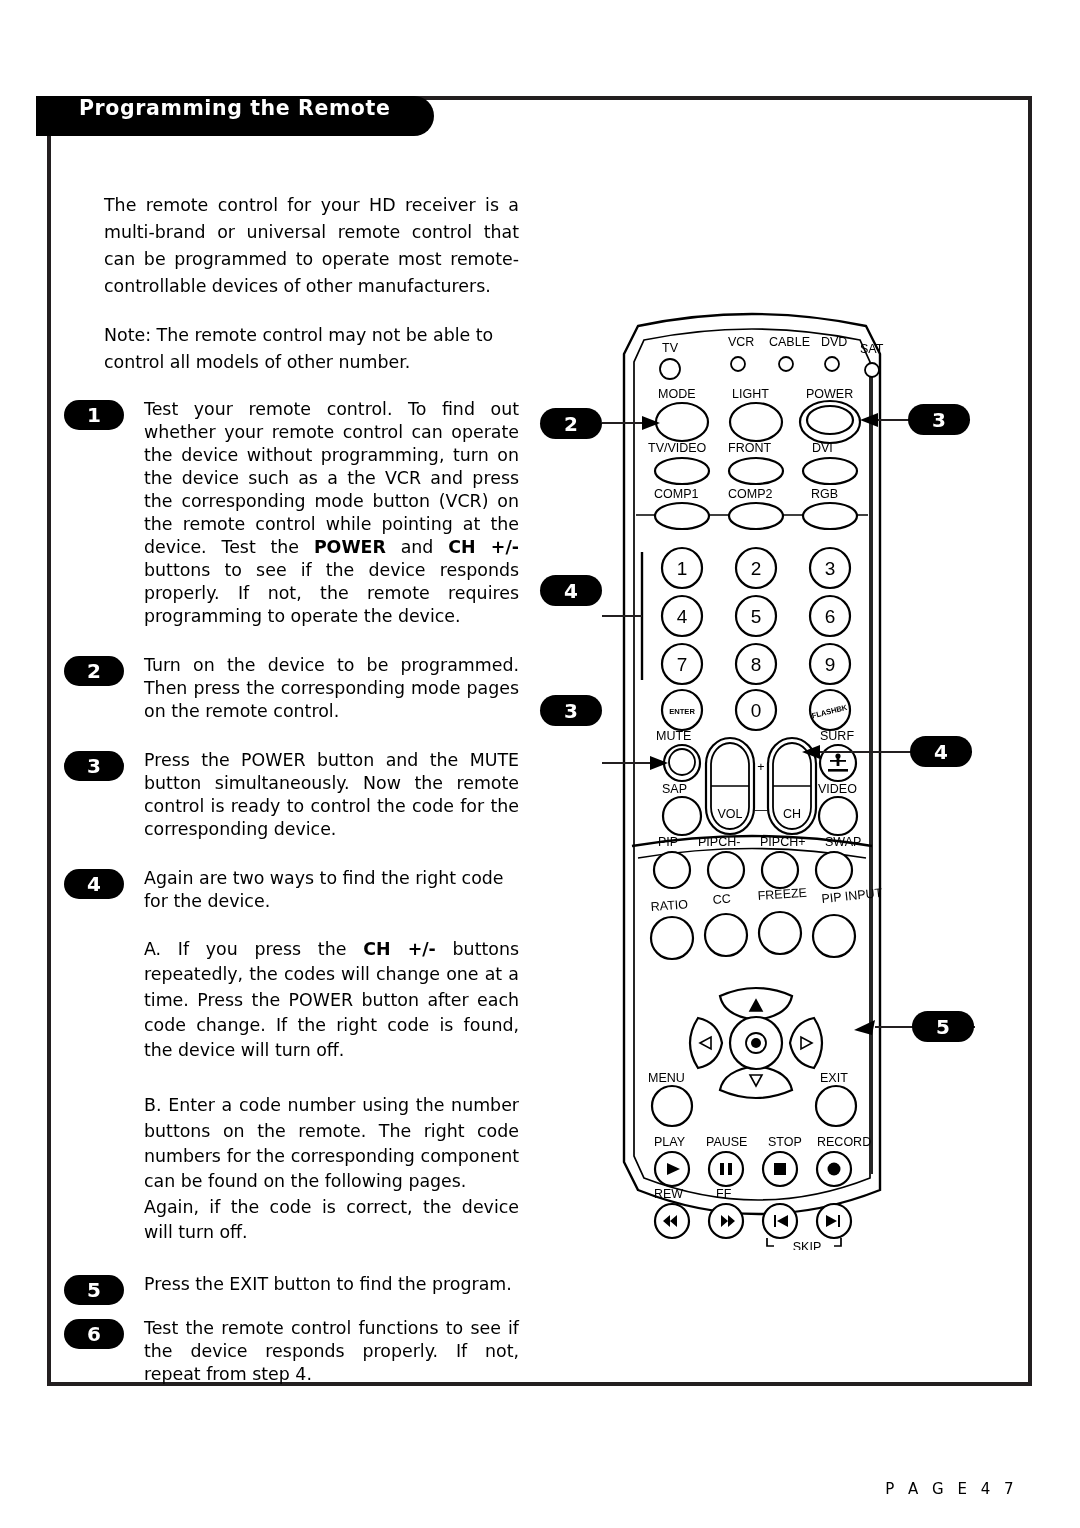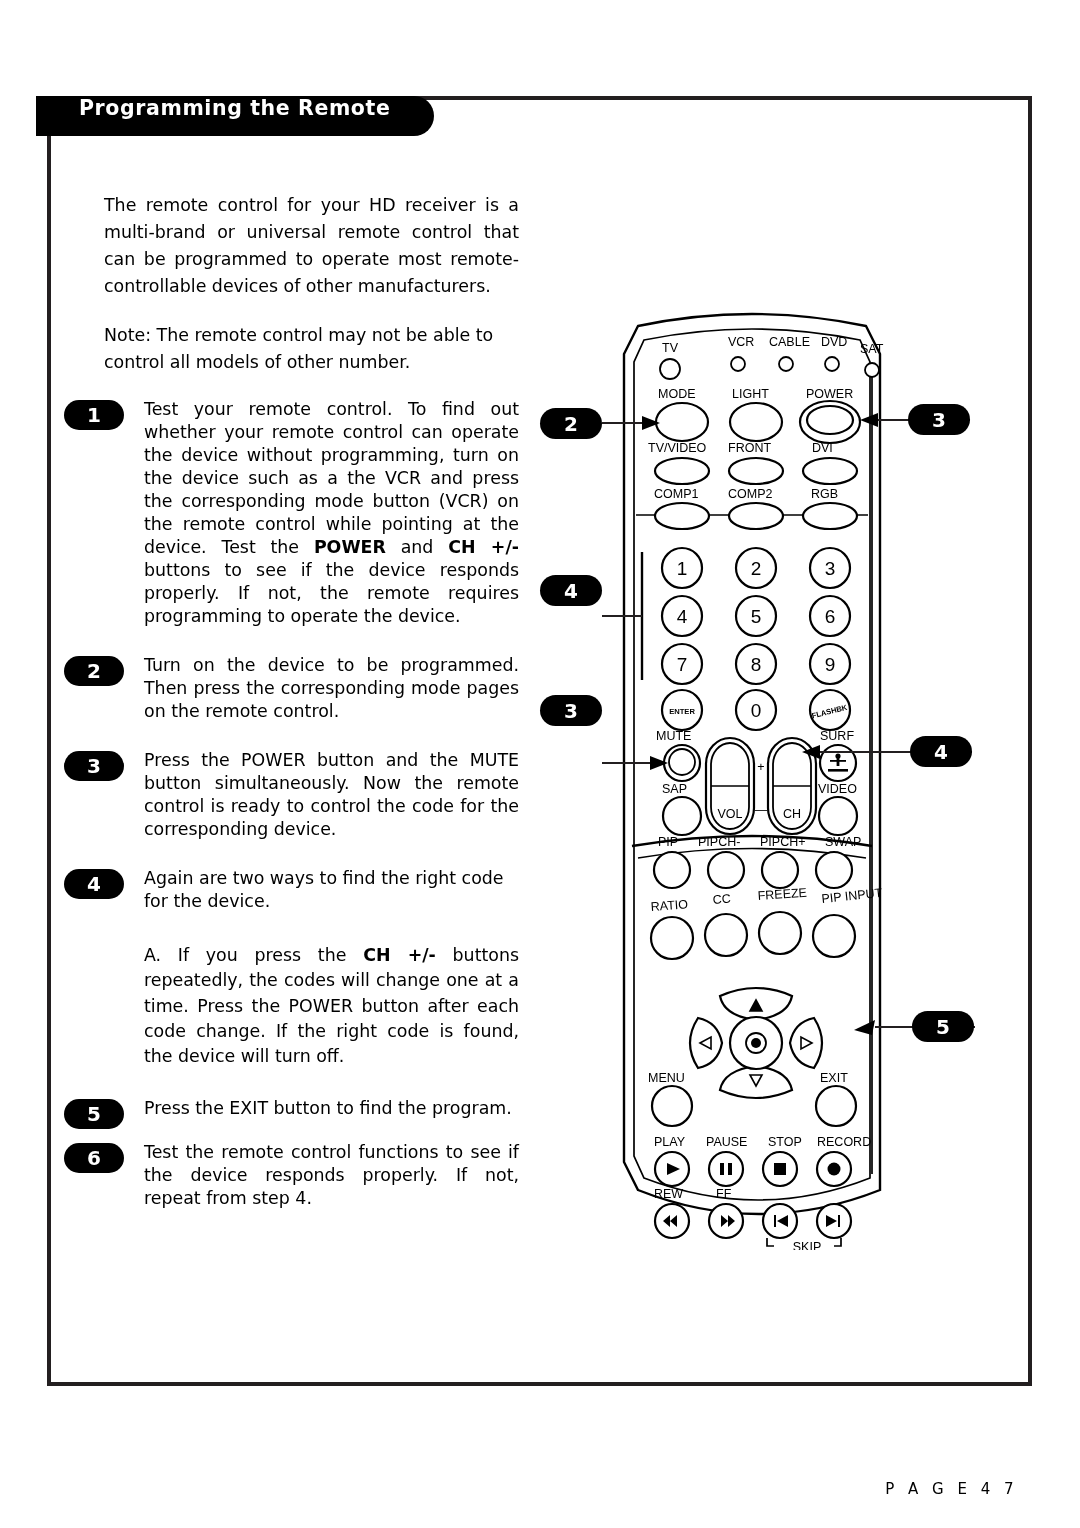--- a/index.html
+++ b/index.html
@@ -178,22 +178,24 @@
   <div class="step" style="margin-top:26px;">
     <div class="step-badge">3</div>
     <div class="step-body">Press the POWER button and the MUTE button simultaneously. Now the remote control is ready to control the code for the corresponding device.</div>
   </div>
 
   <div class="step" style="margin-top:26px;">
     <div class="step-badge">4</div>
     <div class="step-body noj">Again are two ways to find the right code for the device.</div>
   </div>
 
-  <p class="sub" style="margin-top:30px;"><span>A. If  you press the </span><b>CH +/-</b><span> buttons repeatedly, the codes will change one at a time. Press the POWER button after each code change. If the right code is found, the device will turn off.</span></p>
-
+  <p class="sub" style="margin-top:24px;"><span>A. If  you press the </span><b>CH +/-</b><span> buttons repeatedly, the codes will change one at a time. Press the POWER button after each code change. If the right code is found, the device will turn off.</span></p>
+
+  <p class="sub" style="margin-top:30px; white-space:pre-line;">B. Enter a code number using the number buttons on the remote. The right code numbers for the corresponding component can be found on the following pages.
+Again, if the code is correct, the device will turn off.</p>
 
   <div class="step" style="margin-top:28px;">
     <div class="step-badge">5</div>
     <div class="step-body noj">Press the EXIT button to find the program.</div>
   </div>
 
   <div class="step" style="margin-top:18px;">
     <div class="step-badge">6</div>
     <div class="step-body">Test the remote control functions to see if the device responds properly. If not, repeat from step 4.</div>
   </div>

